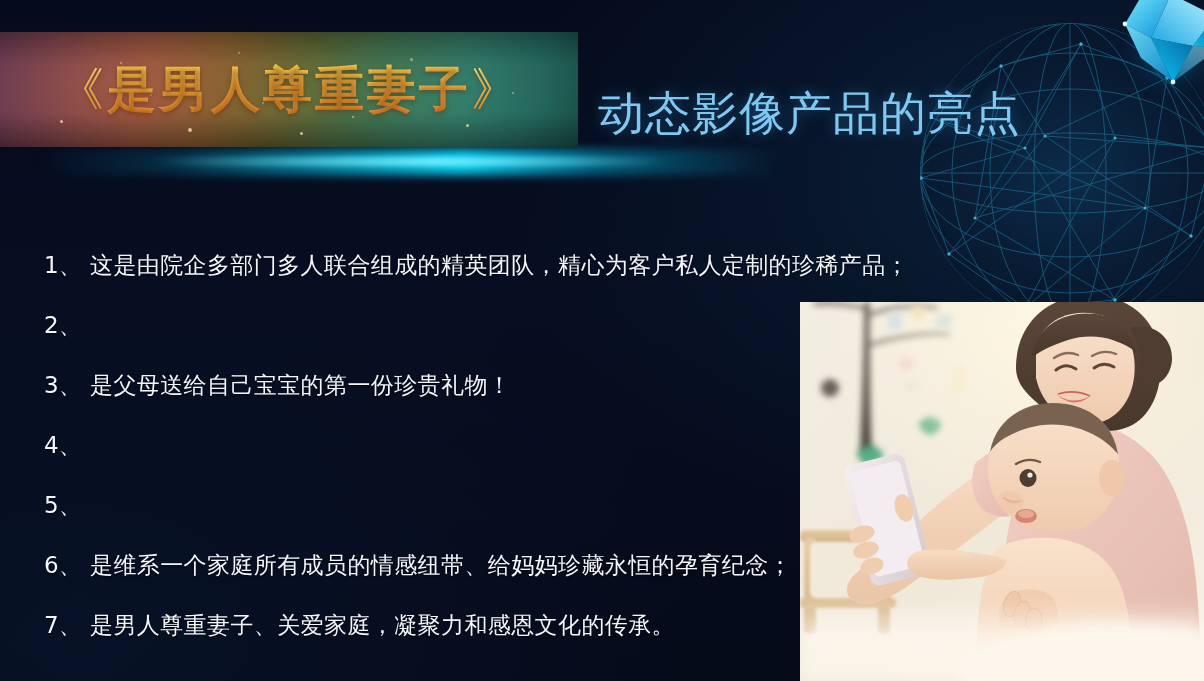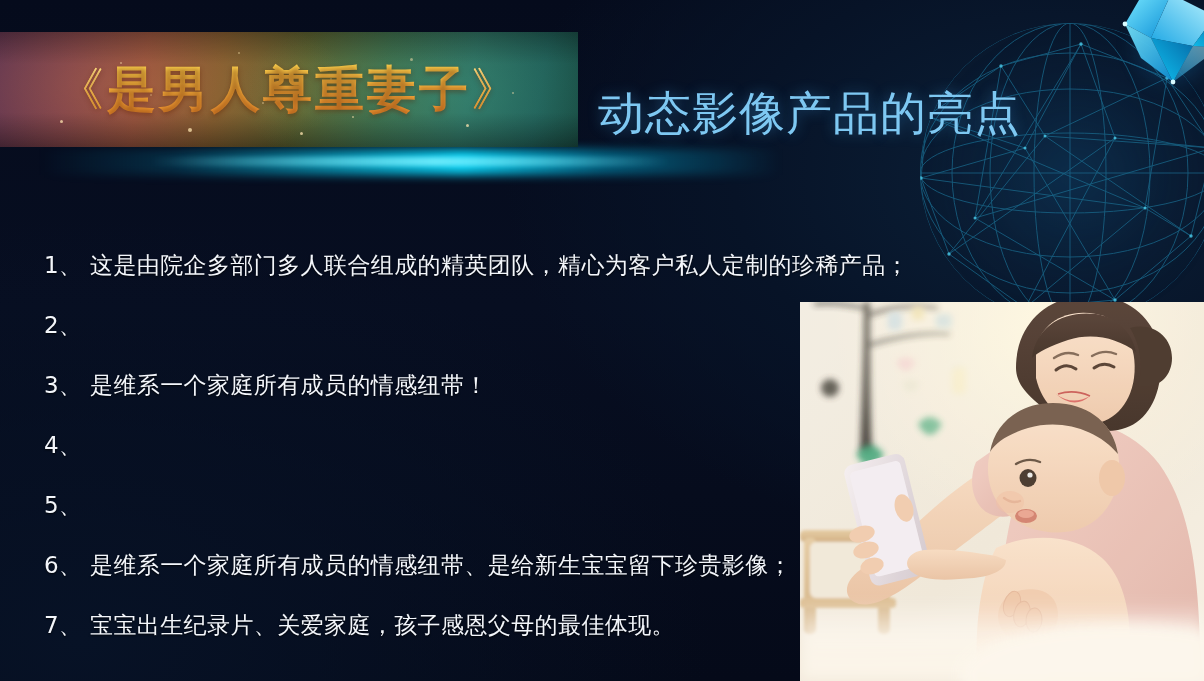--- a/index.html
+++ b/index.html
@@ -244,35 +244,35 @@
   <div class="bullets">
     <div class="bullet">
       <span class="num">1、</span>
       <span class="txt">这是由院企多部门多人联合组成的精英团队，精心为客户私人定制的珍稀产品；</span>
     </div>
     <div class="bullet">
       <span class="num">2、</span>
     </div>
     <div class="bullet">
       <span class="num">3、</span>
-      <span class="txt">是维系一个家庭所有成员的情感纽带！</span>
+      <span class="txt">是父母送给自己宝宝的第一份珍贵礼物！</span>
     </div>
     <div class="bullet">
       <span class="num">4、</span>
     </div>
     <div class="bullet">
       <span class="num">5、</span>
     </div>
     <div class="bullet">
       <span class="num">6、</span>
-      <span class="txt">是维系一个家庭所有成员的情感纽带、是给新生宝宝留下珍贵影像；</span>
+      <span class="txt">是维系一个家庭所有成员的情感纽带、给妈妈珍藏永恒的孕育纪念；</span>
     </div>
     <div class="bullet">
       <span class="num">7、</span>
-      <span class="txt">宝宝出生纪录片、关爱家庭，孩子感恩父母的最佳体现。</span>
+      <span class="txt">是男人尊重妻子、关爱家庭，凝聚力和感恩文化的传承。</span>
     </div>
   </div>
 
   <div class="photo">
     <svg viewBox="0 0 404 379" xmlns="http://www.w3.org/2000/svg">
       <defs>
         <linearGradient id="wall" x1="0" y1="0" x2="1" y2="1">
           <stop offset="0" stop-color="#f2ede4"></stop>
             <stop offset="0.55" stop-color="#efe7da"></stop>
             <stop offset="1" stop-color="#f7f1e6"></stop>

